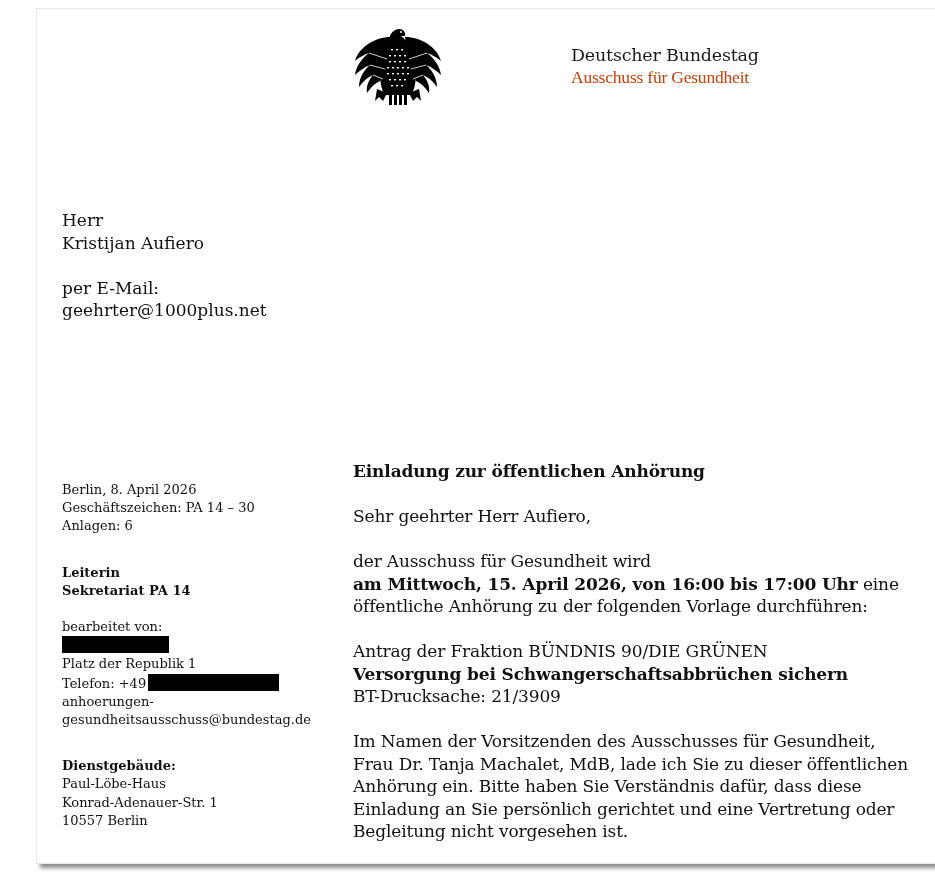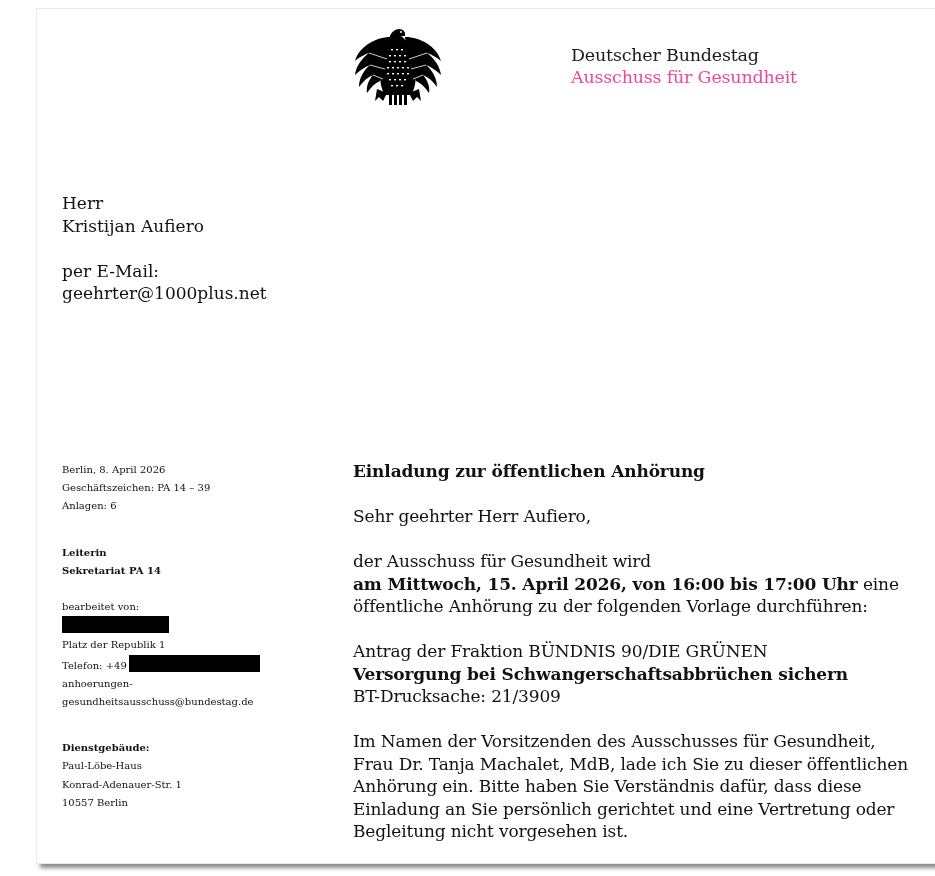--- a/index.html
+++ b/index.html
@@ -8,24 +8,24 @@
       position: absolute; left: 14px; top: 8px; width: 902px; height: 854px;
       background: #ffffff;
       border: 1px solid #e6ebea;
       box-shadow: 4px 4px 4px rgba(0,0,0,0.45);
       margin-left: 22px;
     }
     .serif { font-family: "DejaVu Serif", "Liberation Serif", serif; color: #111; }
     .eagle { position: absolute; left: 316px; top: 14px; width: 90px; height: 84px; }
     .org { position: absolute; left: 534px; top: 35px; font-size: 17.5px; line-height: 22px; letter-spacing: -0.2px; }
     .org .l1 { color: #1a1a1a; }
-    .org .l2 { color: #ec4899; }
-    .recipient { position: absolute; left: 25px; top: 183px; font-size: 17px; line-height: 22.5px; }
+    .org .l2 { color: #c2410c; font-family: Liberation Serif, serif; }
+    .recipient { position: absolute; left: 25px; top: 200px; font-size: 17px; line-height: 22.5px; }
     .recipient .gap { height: 22.5px; }
-    .meta { position: absolute; left: 25px; top: 452px; font-size: 10px; line-height: 18.2px; }
+    .meta { position: absolute; left: 25px; top: 472px; font-size: 13px; line-height: 18.2px; }
     .meta .bold { font-weight: bold; }
     .meta .gap { height: 18px; }
     .meta .gap2 { height: 28px; }
     .redact { display: inline-block; background: #000; height: 17px; vertical-align: -3px; }
     .redact.name { width: 107px; }
     .redact.phone { width: 131px; margin-left: 2px; }
     .body { position: absolute; left: 316px; top: 451px; width: 580px; font-size: 17px; line-height: 22.5px; letter-spacing: -0.15px; }
     .body .bold { font-weight: bold; }
     .body .gap { height: 22.5px; }
   </style>
@@ -99,21 +99,21 @@
   <div class="recipient serif">
     <div>Herr</div>
     <div>Kristijan Aufiero</div>
     <div class="gap"></div>
     <div>per E-Mail:</div>
     <div>geehrter@1000plus.net</div>
   </div>
 
   <div class="meta serif">
     <div>Berlin, 8. April 2026</div>
-    <div>Geschäftszeichen: PA 14 – 39</div>
+    <div>Geschäftszeichen: PA 14 – 30</div>
     <div>Anlagen: 6</div>
     <div class="gap2"></div>
     <div class="bold">Leiterin</div>
     <div class="bold">Sekretariat PA 14</div>
     <div class="gap"></div>
     <div>bearbeitet von:</div>
     <div><span class="redact name"></span></div>
     <div>Platz der Republik 1</div>
     <div><span>Telefon: +49</span><span class="redact phone"></span></div>
     <div>anhoerungen-</div>

